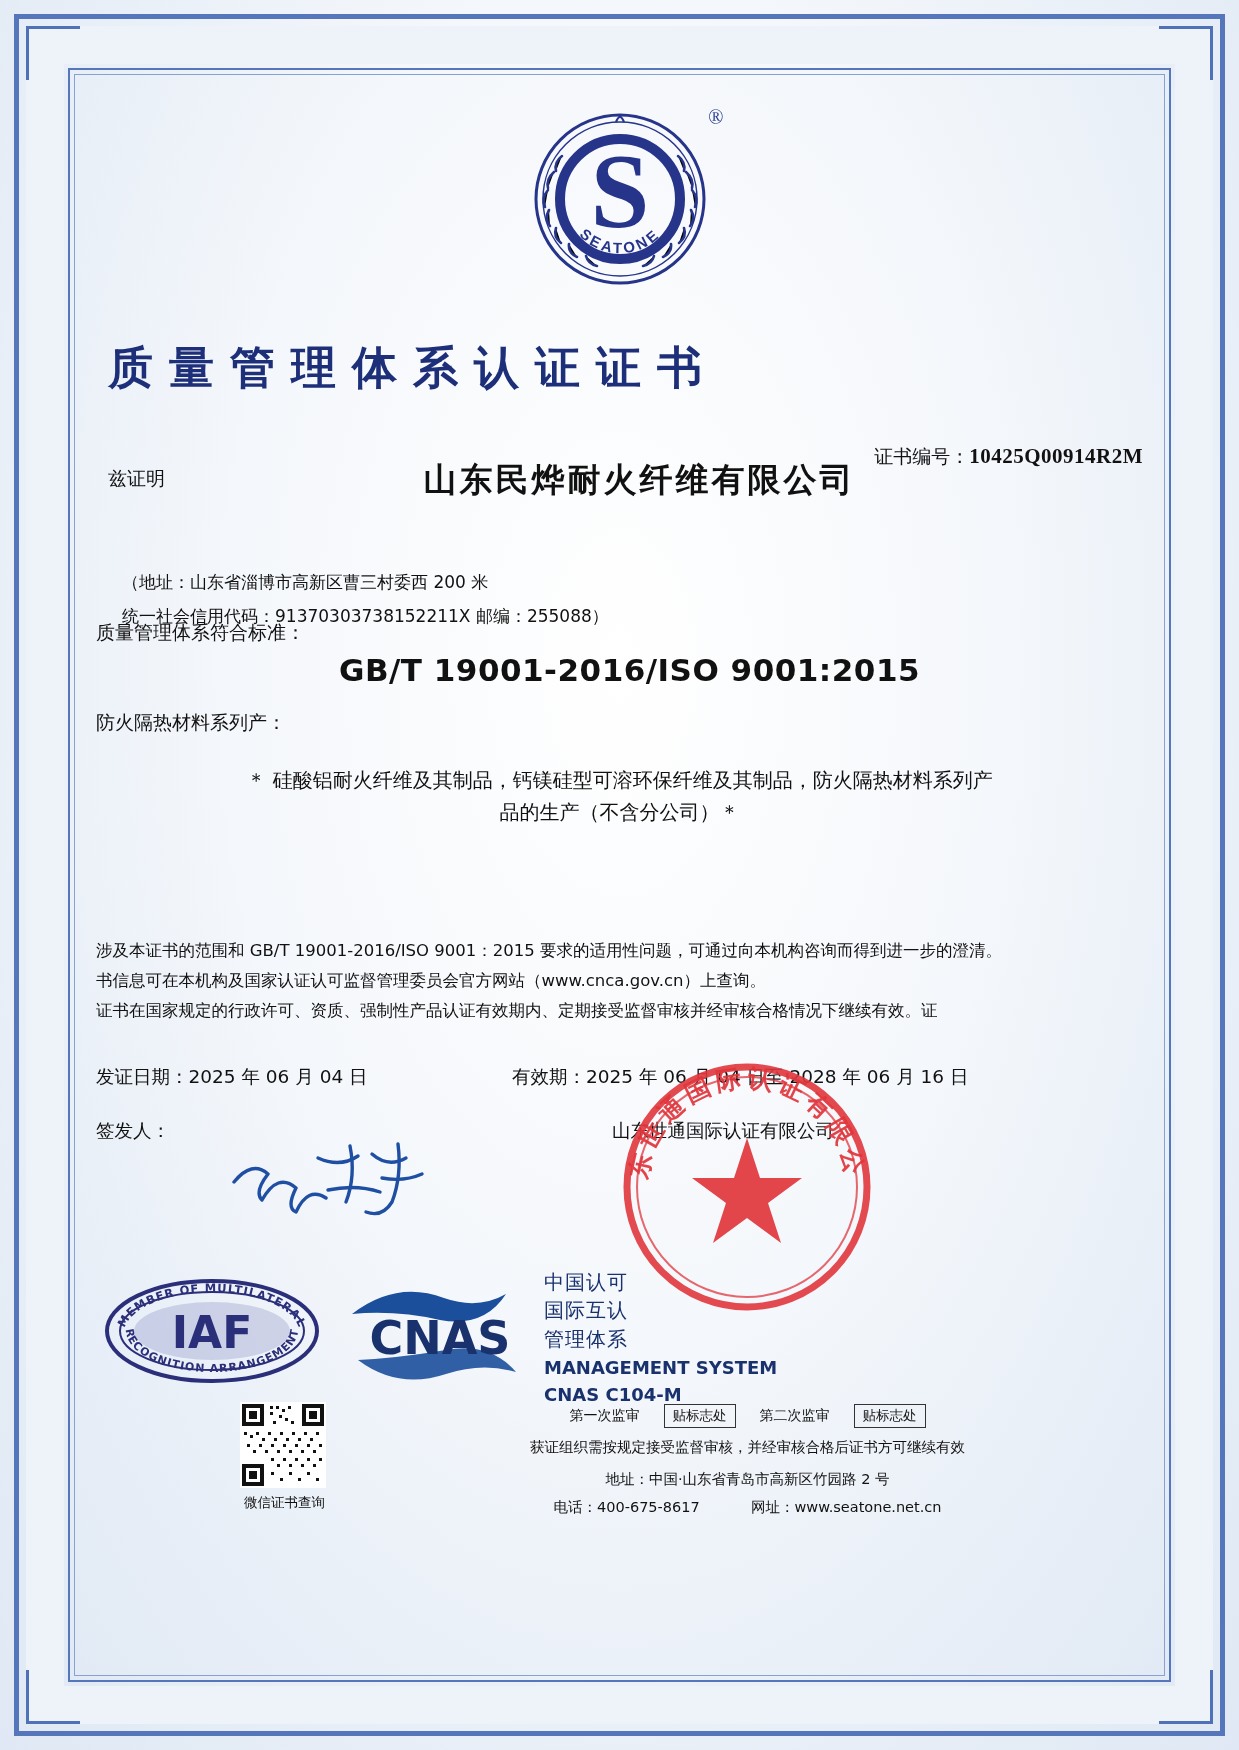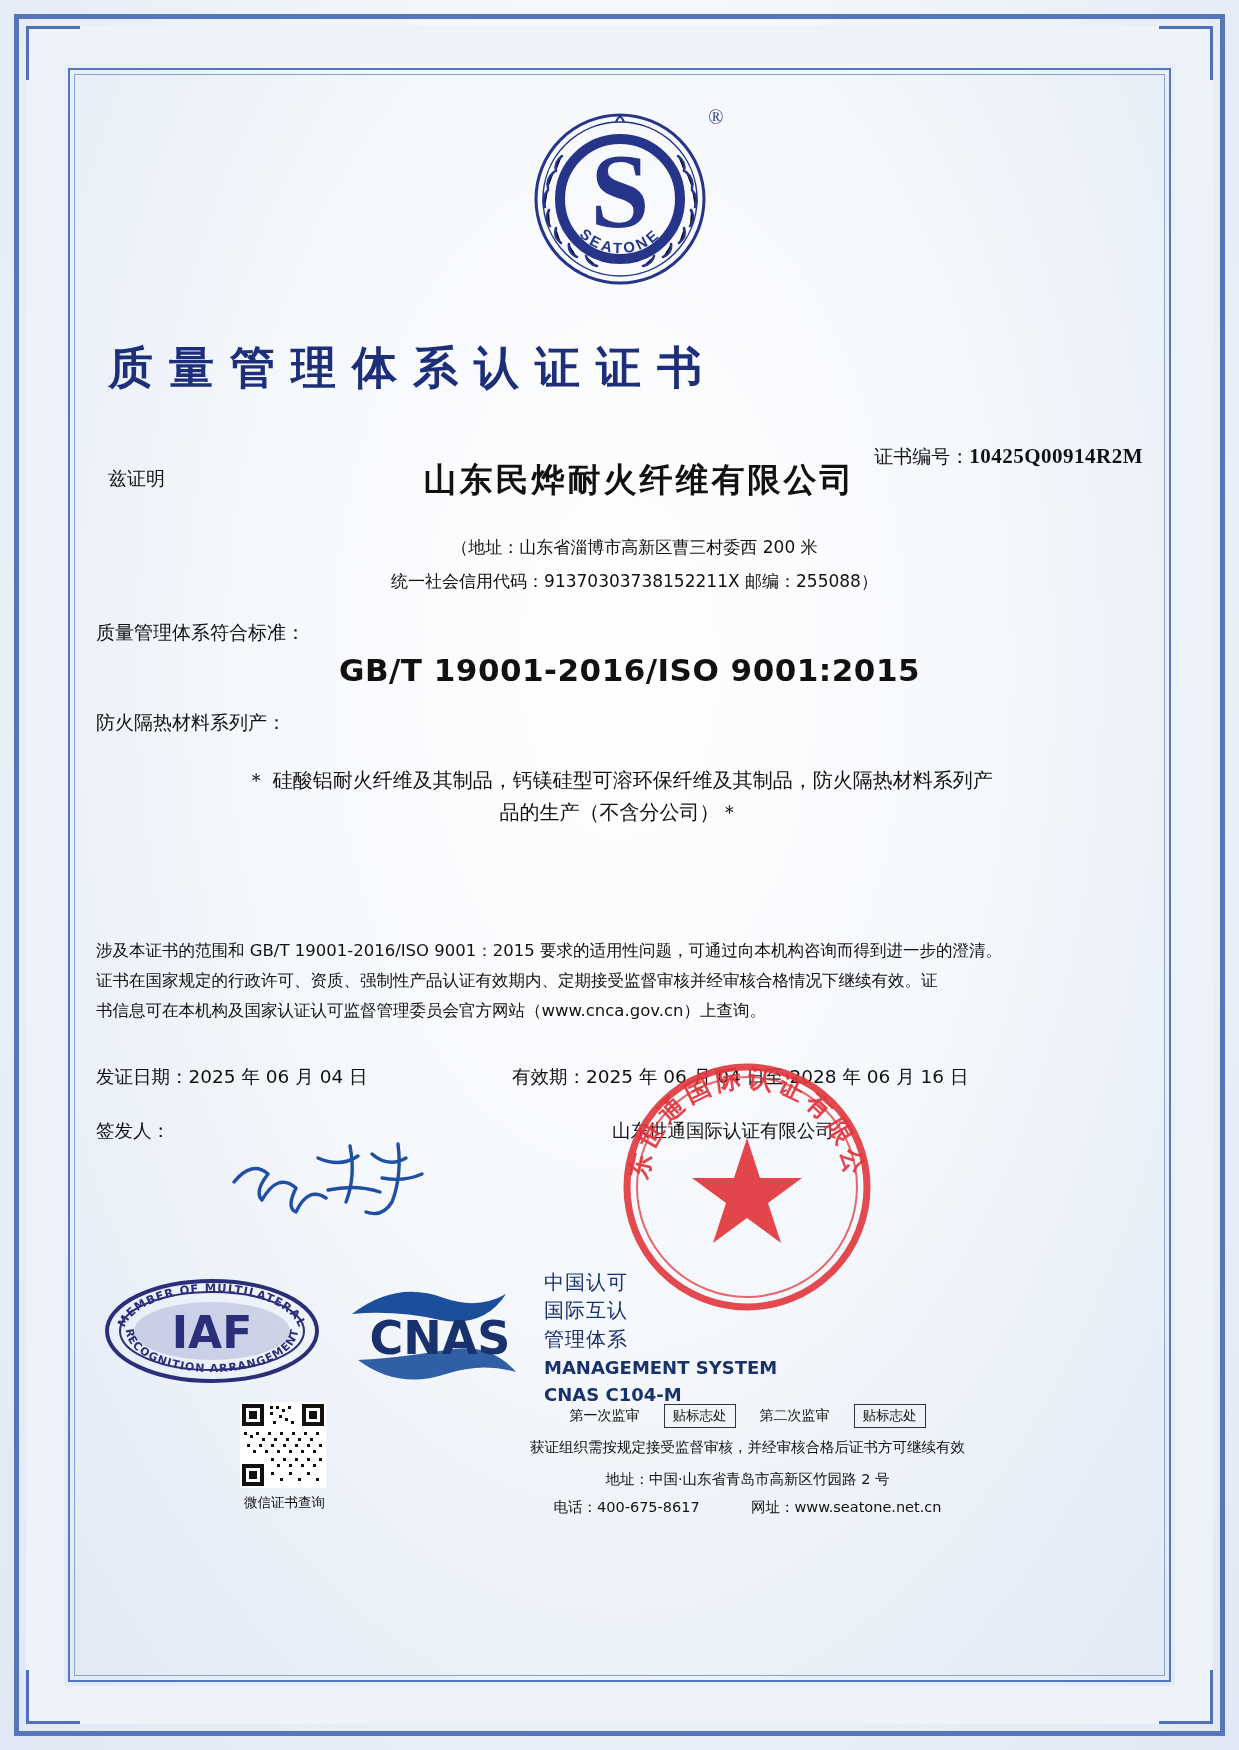--- a/index.html
+++ b/index.html
@@ -95,24 +95,25 @@
     position:absolute;top:372px;left:0;right:0;
     text-align:center;
     font-family:"DejaVu Sans", sans-serif;
     font-weight:bold;
     font-size:33px;
     letter-spacing:3px;
     color:#111;
     padding-left:40px;
   }
   .addr1,.addr2{
-    position:absolute;left:0;right:0;text-align:center;
+    position:absolute;left:0;right:0;
     font-size:17px;color:#111;
     font-family:"DejaVu Sans", sans-serif;
     padding-left:30px;
+    margin-top:35px;
   }
   .addr1{top:450px;}
   .addr2{top:484px;}
 
   .label-std{
     position:absolute;left:4px;top:534px;
     font-size:19px;color:#111;font-family:"DejaVu Sans", sans-serif;
   }
   .standard{
     position:absolute;top:566px;left:0;right:0;
@@ -273,22 +274,22 @@
     <div class="standard">GB/T 19001-2016/ISO 9001:2015</div>
 
     <div class="label-scope">防火隔热材料系列产：</div>
     <div class="scope-text">
       <span>＊ 硅酸铝耐火纤维及其制品，钙镁硅型可溶环保纤维及其制品，防火隔热材料系列产</span>
       <span class="ln2">品的生产（不含分公司）＊</span>
     </div>
 
     <div class="disclaimer">
       <div>涉及本证书的范围和 GB/T 19001-2016/ISO 9001：2015 要求的适用性问题，可通过向本机构咨询而得到进一步的澄清。</div>
+      <div>书信息可在本机构及国家认证认可监督管理委员会官方网站（www.cnca.gov.cn）上查询。</div>
       <div>证书在国家规定的行政许可、资质、强制性产品认证有效期内、定期接受监督审核并经审核合格情况下继续有效。证</div>
-      <div>书信息可在本机构及国家认证认可监督管理委员会官方网站（www.cnca.gov.cn）上查询。</div>
     </div>
 
     <div class="issue-date">发证日期：2025 年 06 月 04 日</div>
     <div class="valid-date">有效期：2025 年 06 月 04 日至 2028 年 06 月 16 日</div>
     <div class="signer-label">签发人：</div>
     <div class="issuer-org">山东世通国际认证有限公司</div>
 
     <div class="signature">
       <svg viewBox="0 0 260 90" width="260" height="90">
         <g fill="none" stroke="#1f4fa3" stroke-width="3.4" stroke-linecap="round" stroke-linejoin="round">

